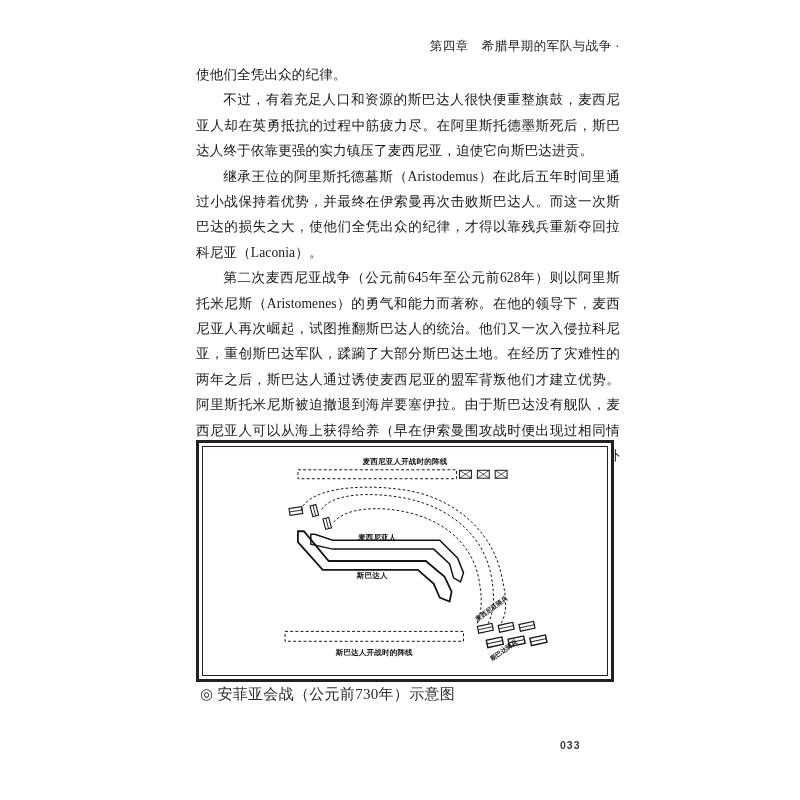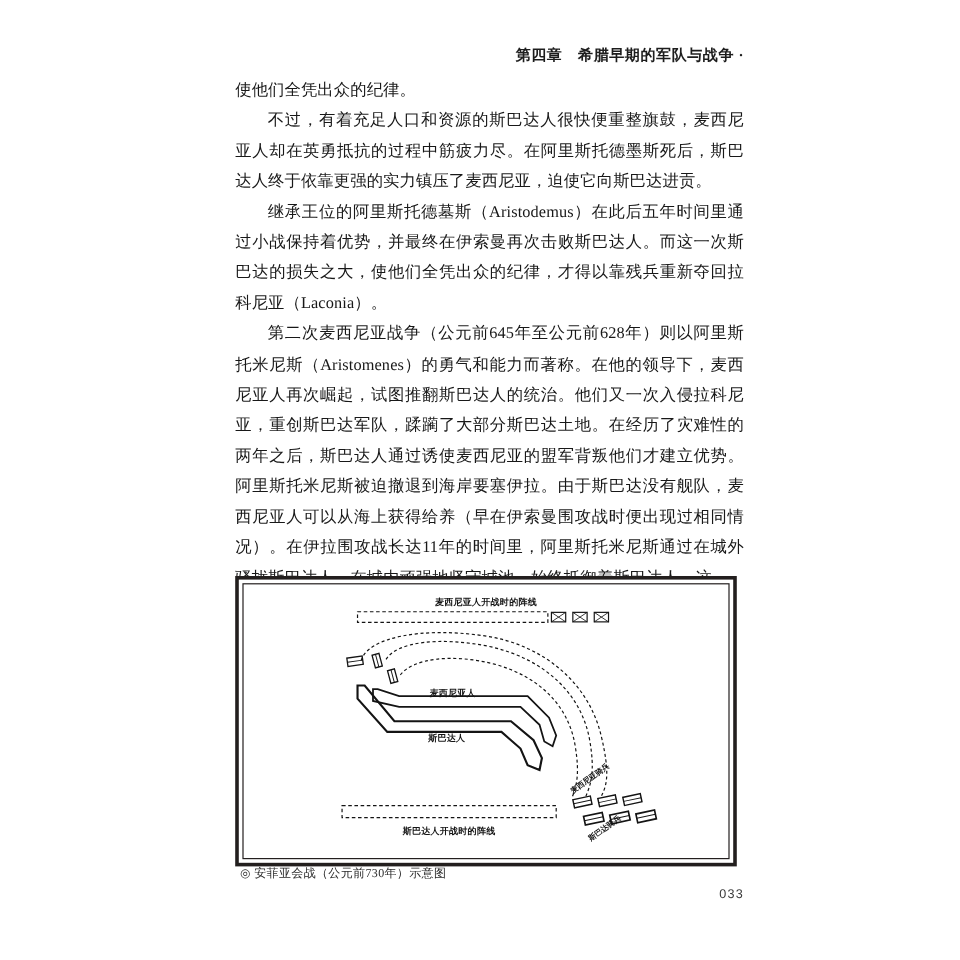--- a/index.html
+++ b/index.html
@@ -27,21 +27,21 @@
   
   .running-head {
     position: absolute;
     left: 190px;
     top: 38px;
     width: 430px;
     text-align: right;
     font-size: 12.5px;
     letter-spacing: 0.5px;
     color: #1d1d1d;
-    font-weight: 700;
+    font-weight: 400;
     white-space: nowrap;
   }
 
   
   .body-text {
     position: absolute;
     left: 196px;
     top: 62px;
     width: 424px;
   }
@@ -55,21 +55,21 @@
     color: #181818;
   }
   .para.indent {
     text-indent: 2em;
   }
 
   
   .figure {
     position: absolute;
     left: 196px;
-    top: 480px;
+    top: 440px;
     width: 418px;
     height: 242px;
     background: #ffffff;
     border: 3px solid #231f1e;
     box-sizing: border-box;
     padding: 3px;
   }
   .figure-inner {
     width: 100%;
     height: 100%;
@@ -94,37 +94,38 @@
   .fig-label-sm {
     font-family: "Liberation Serif", "DejaVu Serif", serif;
     font-size: 6.4px;
     font-weight: 700;
     fill: #141414;
   }
 
   .caption {
     position: absolute;
     left: 200px;
-    top: 721px;
-    font-size: 10px;
+    top: 685px;
+    font-size: 15px;
     color: #2a2a2a;
     letter-spacing: 0.3px;
     white-space: nowrap;
   }
 
   .folio {
     position: absolute;
     left: 560px;
     top: 739px;
     width: 60px;
-    text-align: right;
+    text-align: left;
     font-size: 10.5px;
     color: #3a3a3a;
     letter-spacing: 1px;
     font-family: "Liberation Sans", sans-serif;
+    font-weight: bold;
   }
 </style>
 </head>
 <body>
 
 <div class="page">
 
   <div class="running-head">第四章　希腊早期的军队与战争 ·</div>
 
   <div class="body-text">

